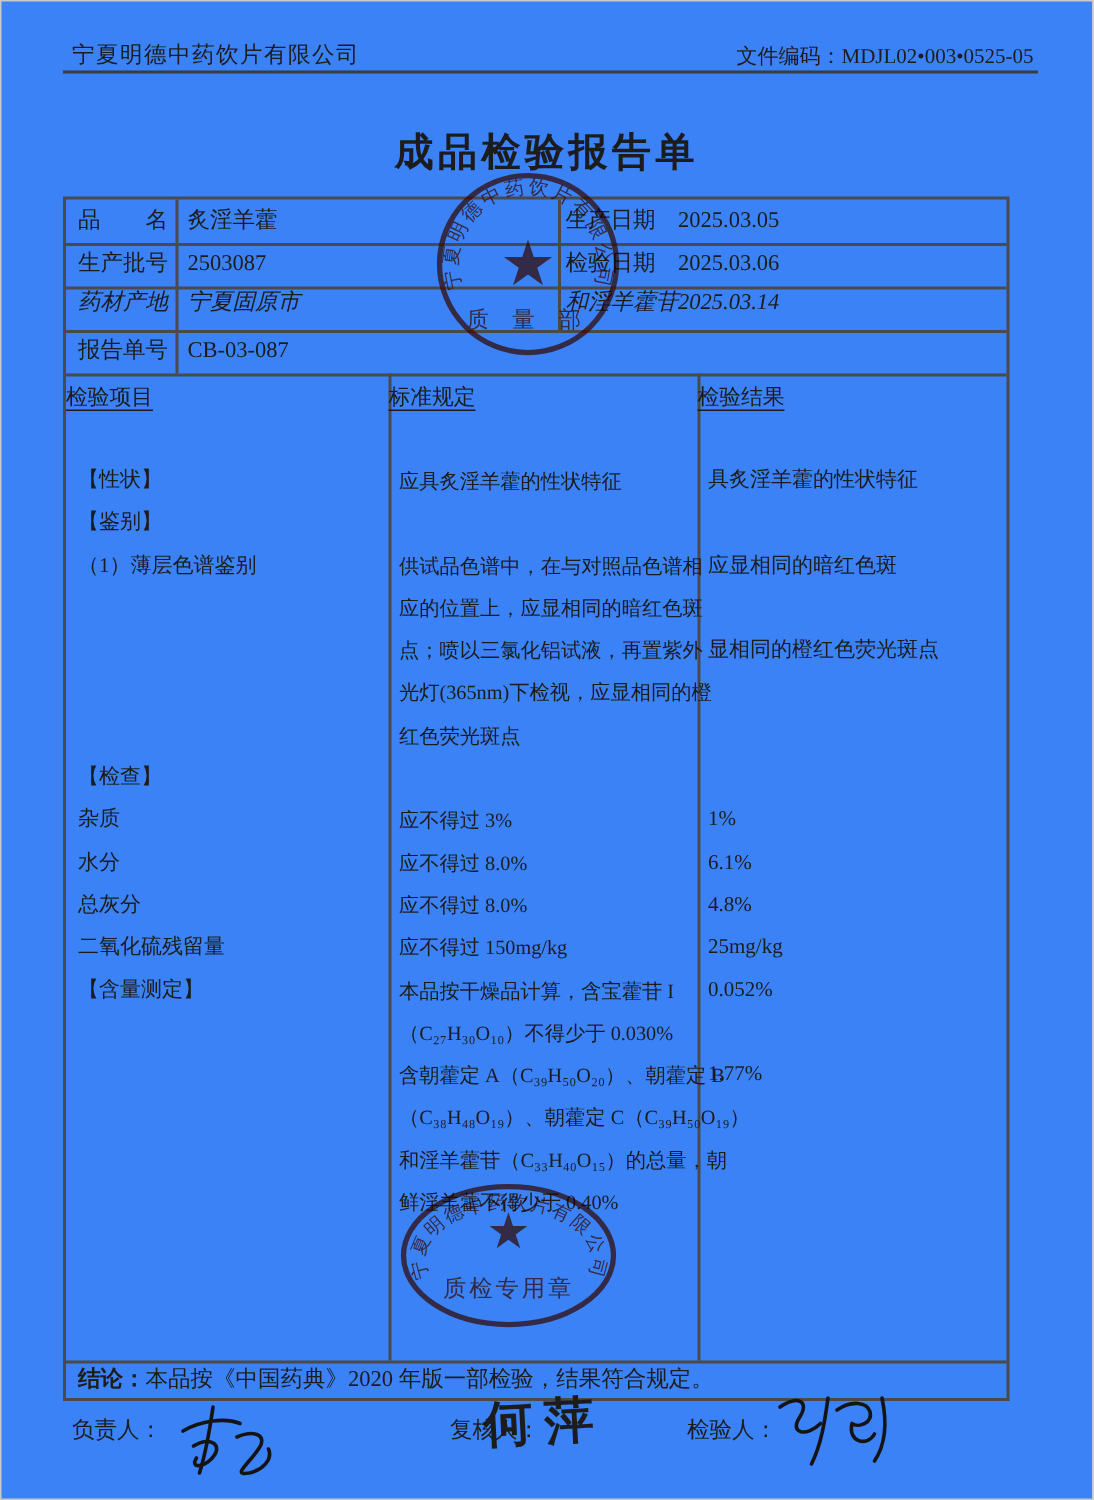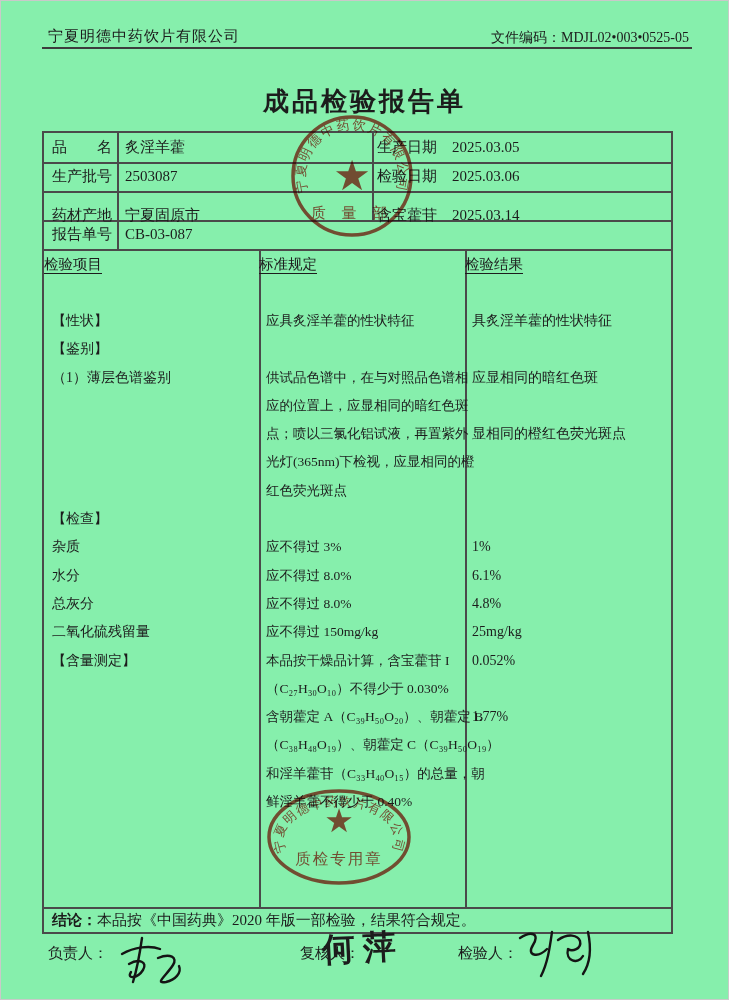--- a/index.html
+++ b/index.html
@@ -1,16 +1,16 @@
 <!DOCTYPE html>
 <html><head>
 <meta charset="utf-8">
 <style>
   html,body{margin:0;padding:0;background:#ffffff;}
-  .page{position:relative;width:729px;height:1000px;background:#86efac;overflow:hidden;
+  .page{position:relative;width:729px;height:1000px;background:#3b82f6;overflow:hidden;
         font-family:"Liberation Serif","DejaVu Serif",serif;color:#1c1c1c;
         box-shadow:inset 0 0 0 1px #c9c9c9;}
   .abs{position:absolute;}
   
   #company{left:48px;top:27px;font-size:15px;letter-spacing:1px;}
   #doccode{right:40px;top:29px;font-size:14px;}
   #headrule{left:42px;top:47px;width:650px;height:2px;background:#3c3c3c;}
   #title{left:0;top:84px;width:729px;text-align:center;font-size:26px;font-weight:bold;letter-spacing:3px;}
   
   .box{left:42px;top:131px;width:631px;height:803px;border:2px solid #4a4a4a;box-sizing:border-box;}
@@ -79,24 +79,24 @@
           <span class="ivalue">炙淫羊藿</span>
           <span class="ilabel2">生产日期</span>
           <span class="ivalue2">2025.03.05</span>
         </div>
         <div class="irow" style="top: 29px;">
           <span class="ilabel">生产批号</span>
           <span class="ivalue">2503087</span>
           <span class="ilabel2">检验日期</span>
           <span class="ivalue2">2025.03.06</span>
         </div>
-        <div class="irow" style="top: 68px;">
+        <div class="irow" style="top: 55px; font-style: italic;">
           <span class="ilabel">药材产地</span>
           <span class="ivalue">宁夏固原市</span>
-          <span class="ilabel2">含宝藿苷</span>
+          <span class="ilabel2">和淫羊藿苷</span>
           <span class="ivalue2">2025.03.14</span>
         </div>
         <div class="irow" style="top: 87px;">
           <span class="ilabel">报告单号</span>
           <span class="ivalue">CB-03-087</span>
         </div>
       </div>
 
     <div class="mh" id="mh0">检验项目</div>
     <div class="mh" id="mh1">标准规定</div>

